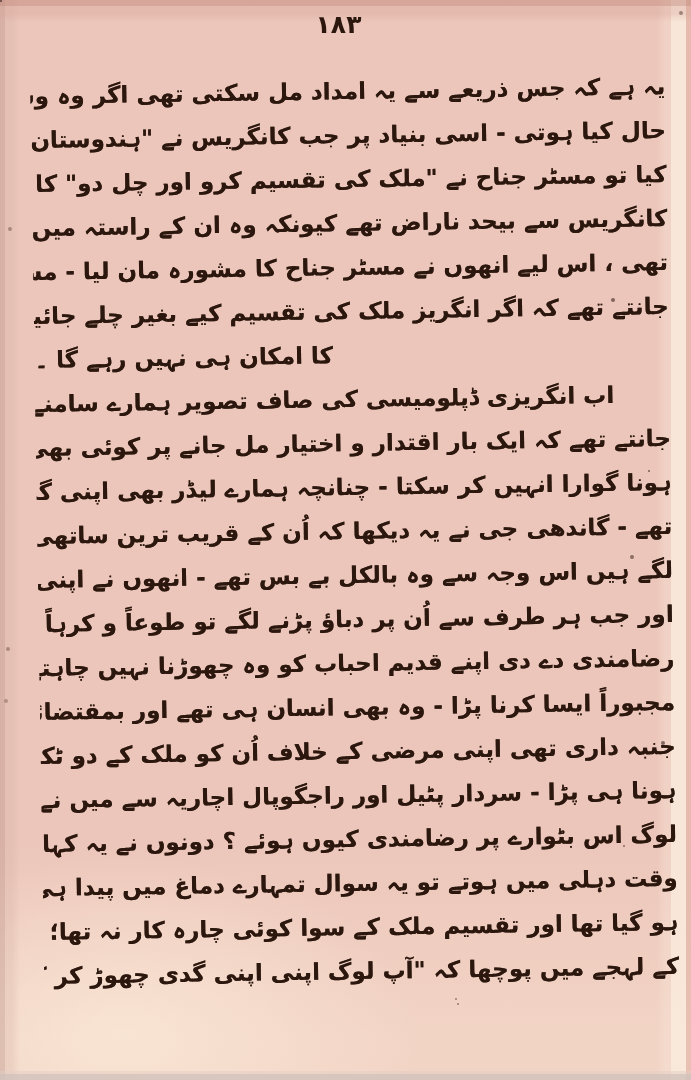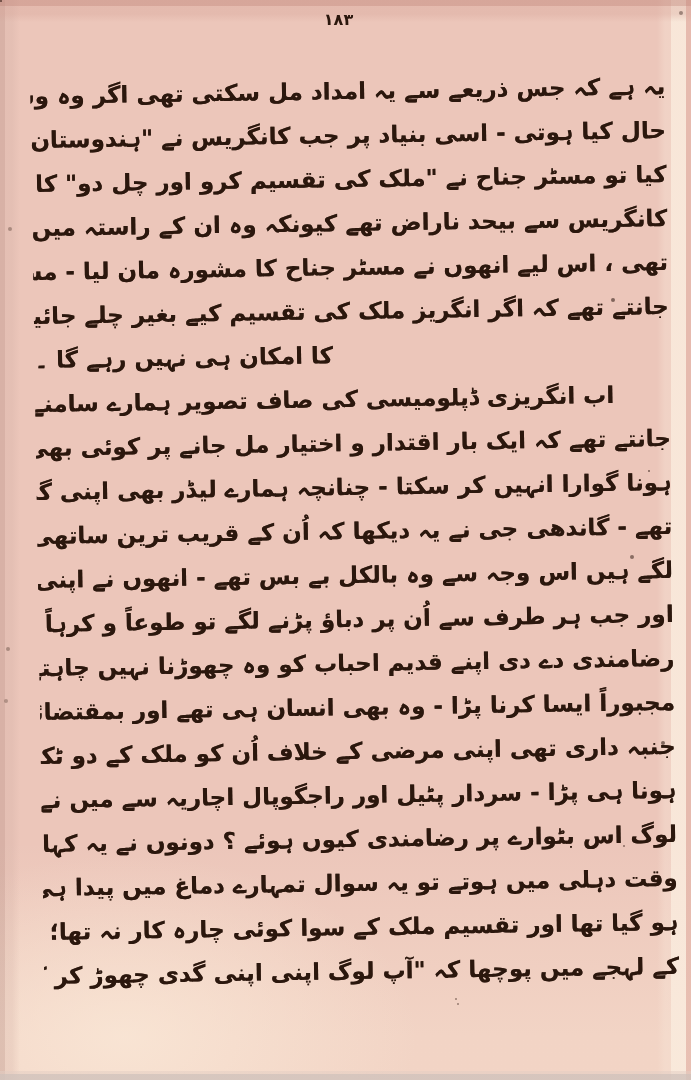--- a/index.html
+++ b/index.html
@@ -21,21 +21,21 @@
       linear-gradient(to left, rgba(226,178,166,.6) 0 5px, rgba(250,236,222,.85) 5px 20px, rgba(247,228,214,.4) 20px 26px, transparent 34px),
       
       radial-gradient(ellipse 420px 260px at 18% 96%, rgba(250,232,215,.8), transparent 70%),
       
       linear-gradient(to bottom, transparent 78%, rgba(248,226,208,.5) 96%),
       var(--paper,#ecc6ba);
   }
   .pagenum{
     position:absolute;top:10px;left:0;right:14px;
     text-align:center;
-    font-size:16px;font-weight:bold;
+    font-size:25px;font-weight:bold;
     color:var(--ink,#2b170d);
     letter-spacing:2px;
   }
   .text-block{
     position:absolute;top:64px;right:26px;left:30px;
     transform:rotate(-0.9deg);
     transform-origin:top right;
     direction:rtl;
     color:var(--ink,#2b170d);
   }

